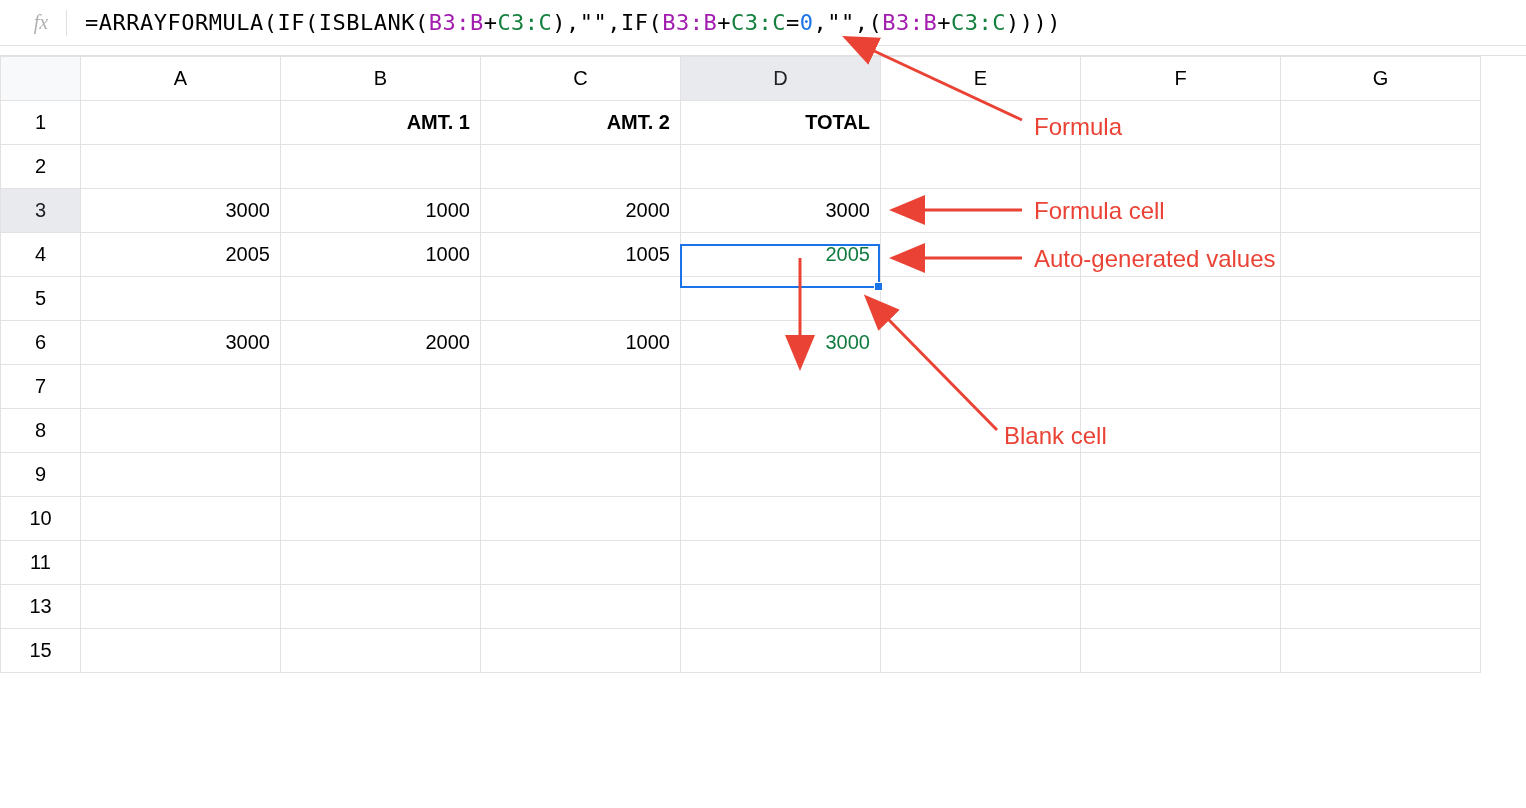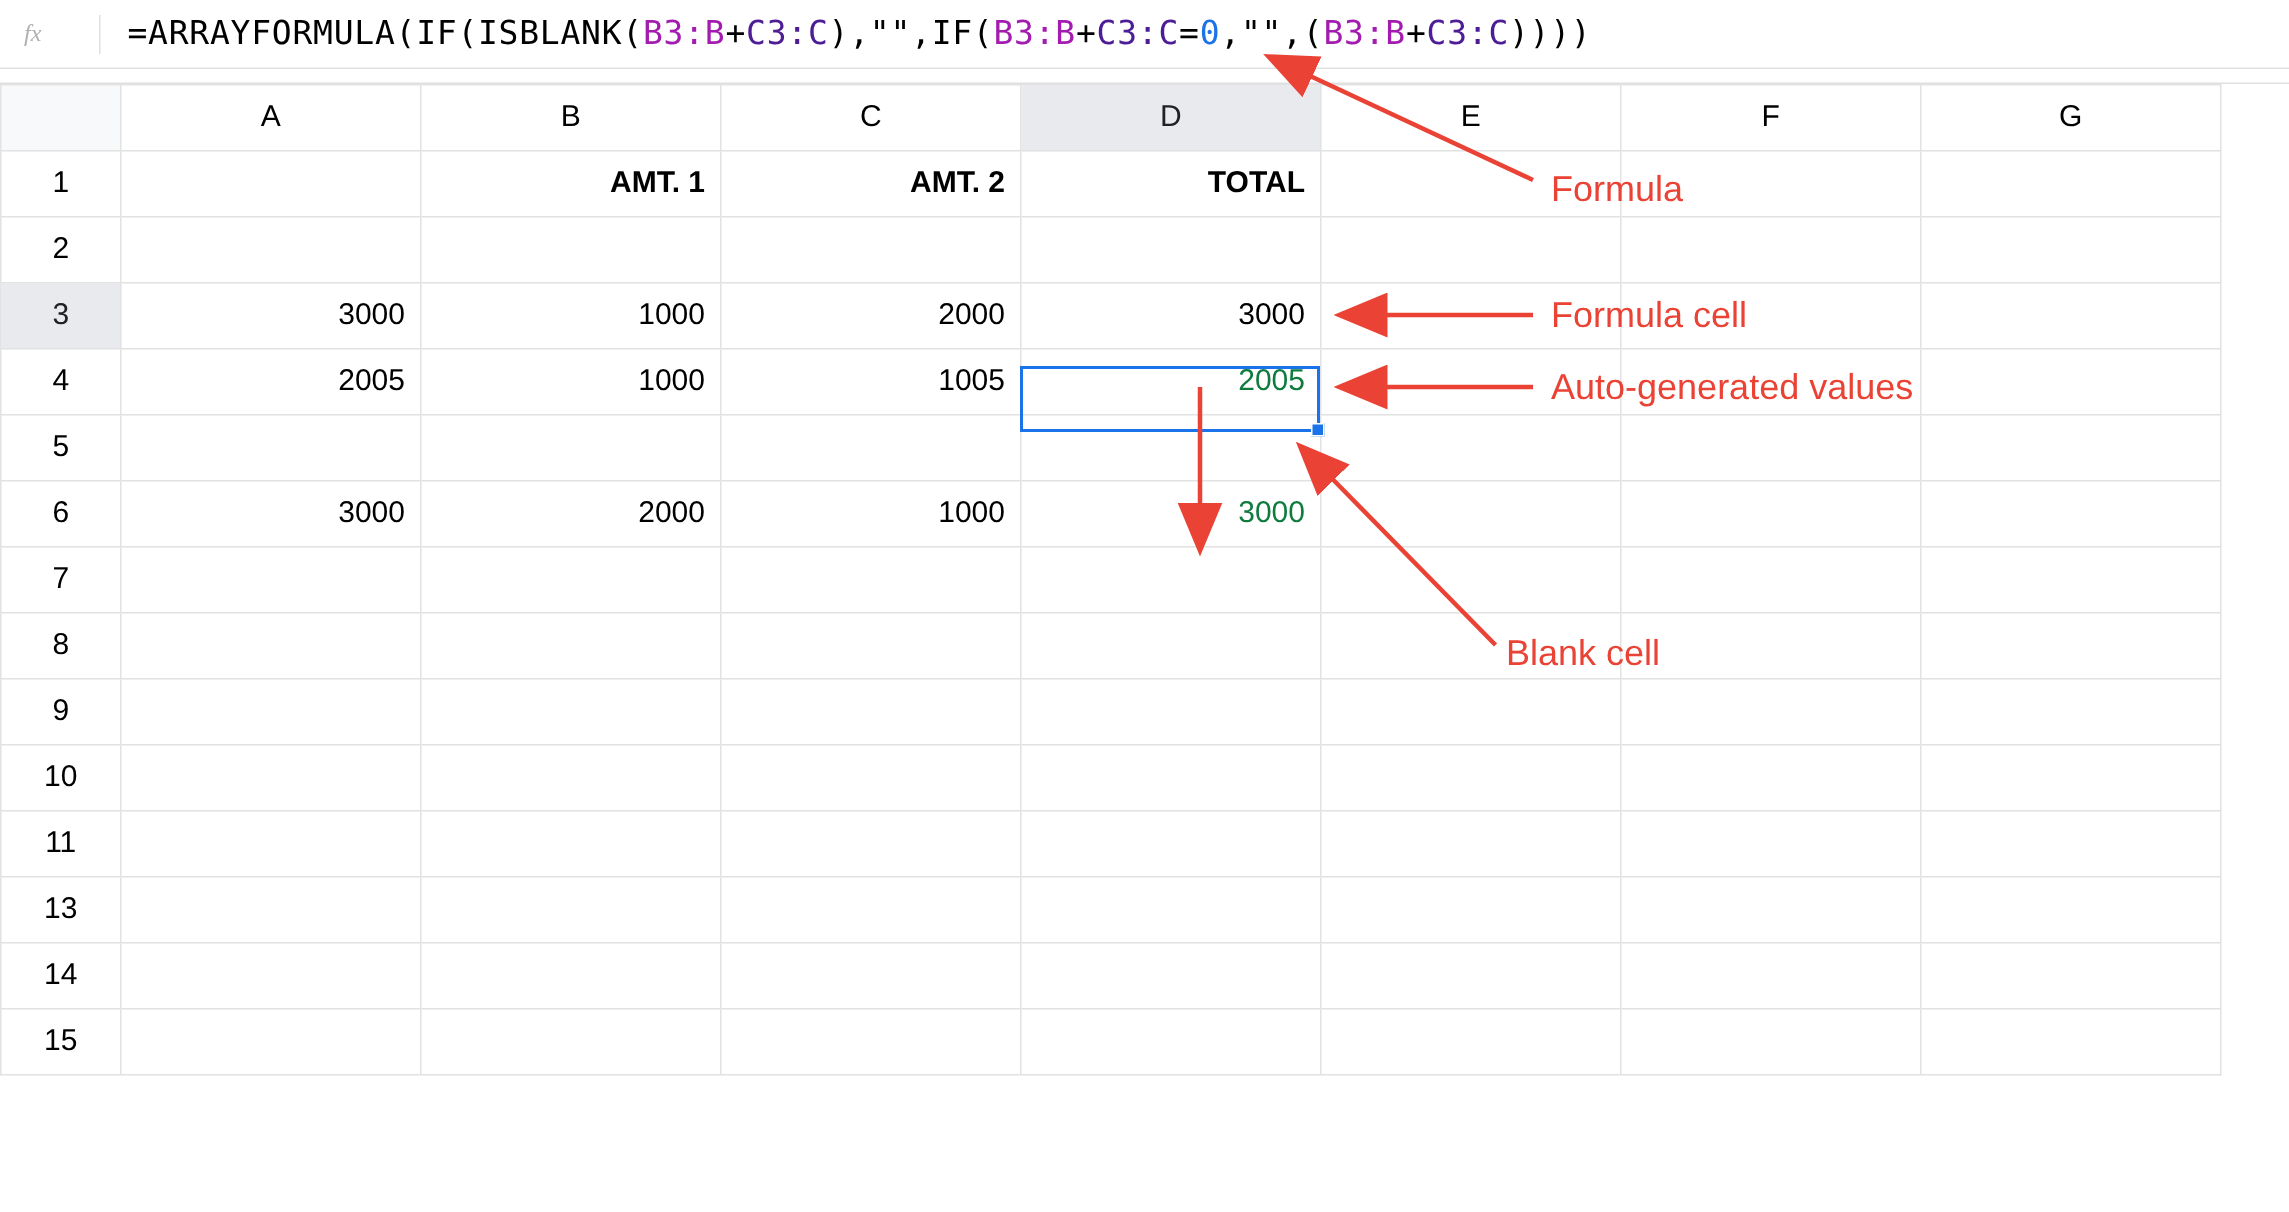--- a/index.html
+++ b/index.html
@@ -16,39 +16,40 @@
     display: flex;
     align-items: center;
     height: 46px;
     border-bottom: 1px solid #e0e0e0;
     padding: 0 10px 0 16px;
   }
   .fx-icon {
     font-family: Georgia, "Times New Roman", serif;
     font-style: italic;
     color: #b0b0b0;
-    font-size: 16px;
+    font-size: 20px;
     width: 50px;
     user-select: none;
+    text-align: center;
   }
   .formula-divider {
     width: 1px;
     height: 26px;
     background: #e0e0e0;
     margin-right: 18px;
   }
   .formula-text {
     font-family: "Consolas","Menlo",monospace;
     font-size: 22px;
     white-space: pre;
     color: #000;
     letter-spacing: 0.5px;
   }
   .formula-text .rng1 { color: #a21caf; }   
-  .formula-text .rng2 { color: #4c1d95; }   
+  .formula-text .rng2 { color: #15803d; }   
   .formula-text .num  { color: #1c73e8; }   
 
   .thin-divider {
     height: 10px;
     border-bottom: 1px solid #e0e0e0;
   }
 
   
   .grid-wrap { position: relative; }
   table.sheet {
@@ -287,30 +288,20 @@
           <th>13</th>
           <td></td>
           <td></td>
           <td></td>
           <td></td>
           <td></td>
           <td></td>
           <td></td>
         </tr>
         <tr>
-          <th>14</th>
-          <td></td>
-          <td></td>
-          <td></td>
-          <td></td>
-          <td></td>
-          <td></td>
-          <td></td>
-        </tr>
-        <tr>
           <th>15</th>
           <td></td>
           <td></td>
           <td></td>
           <td></td>
           <td></td>
           <td></td>
           <td></td>
         </tr>
       </tbody>

